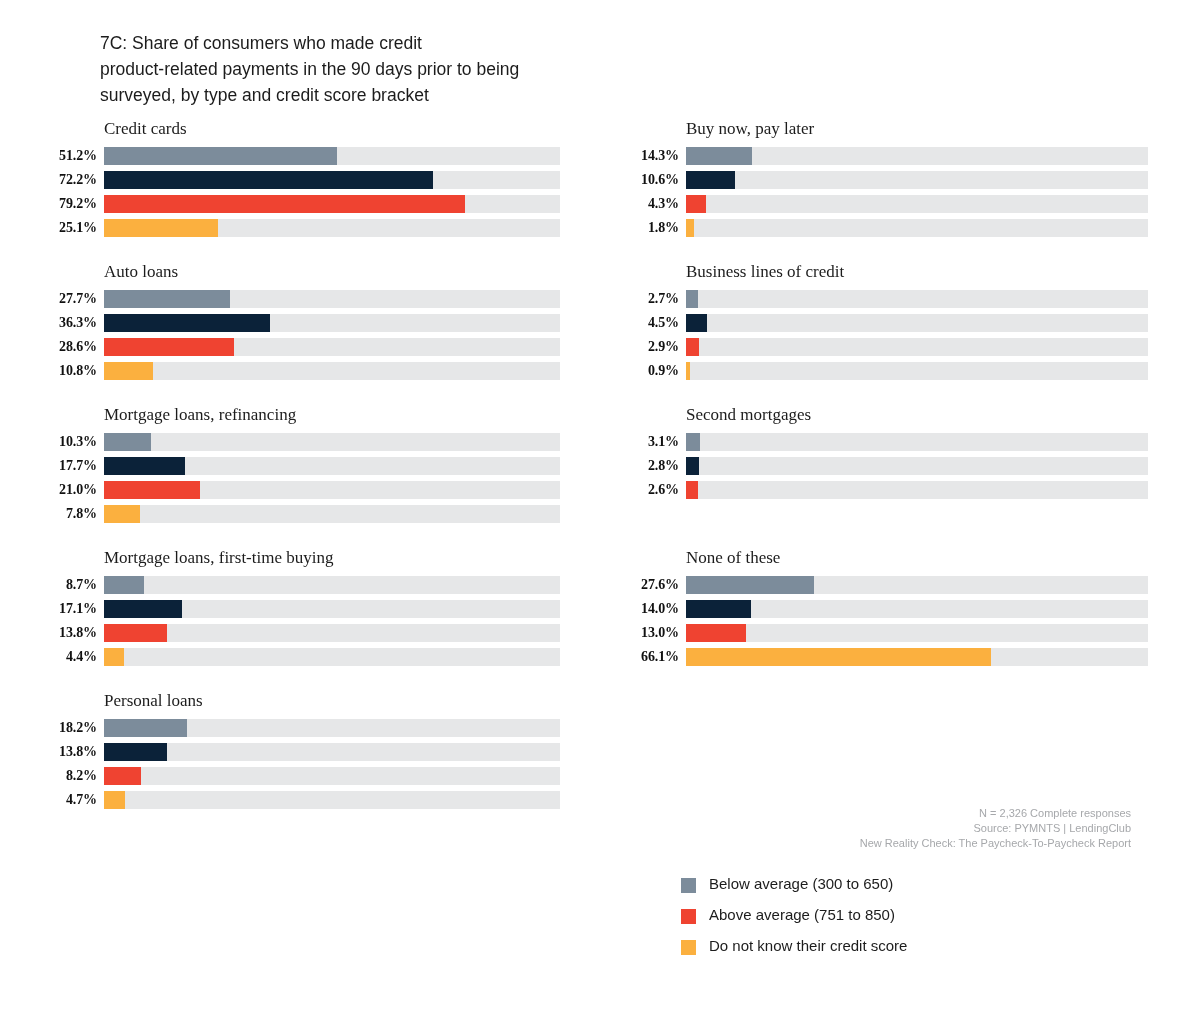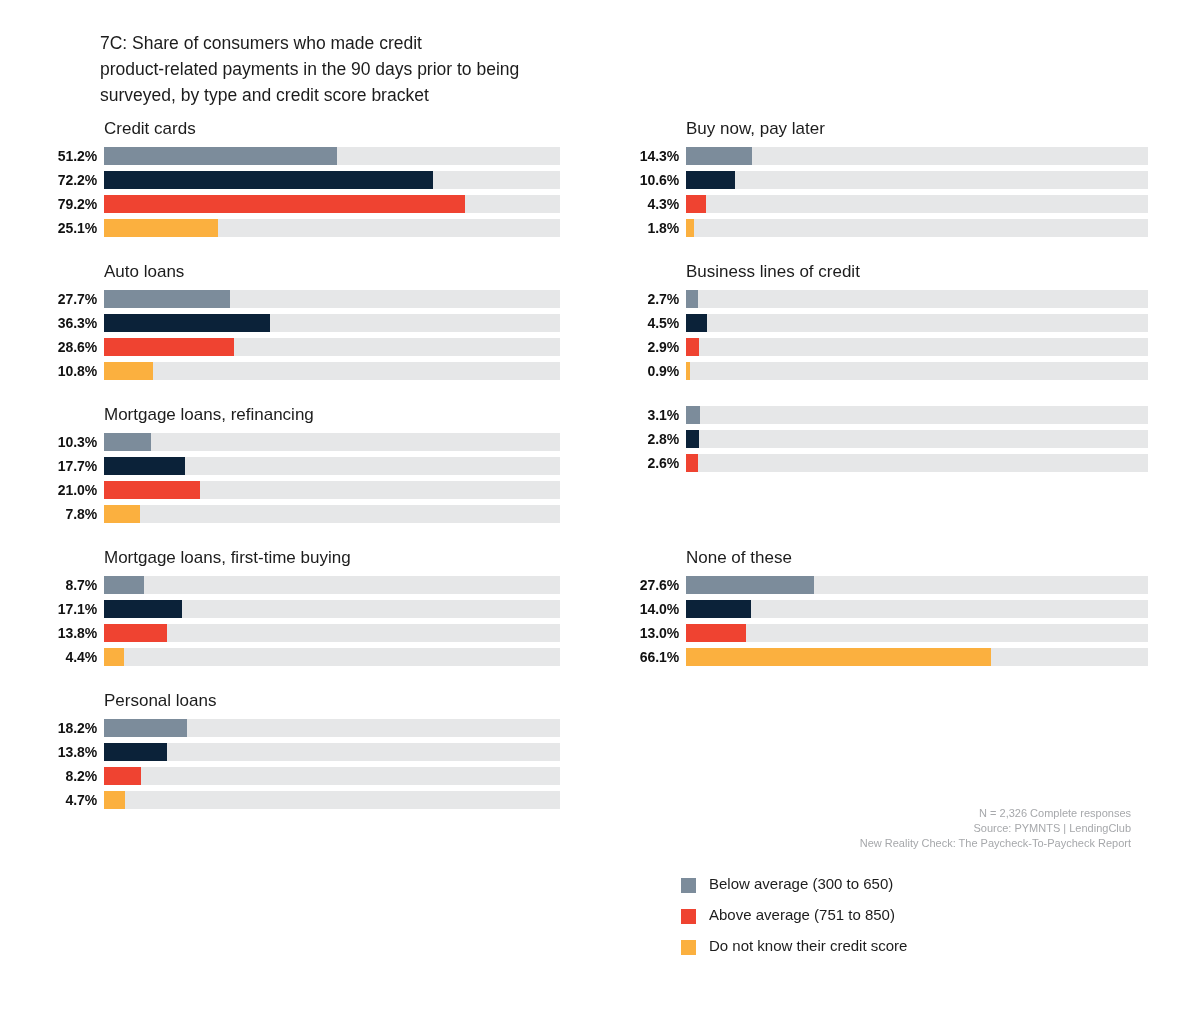--- a/index.html
+++ b/index.html
@@ -33,20 +33,21 @@
   
   #panels {
     position: absolute;
     left: 0;
     top: 118px;
     width: 1183px;
   }
   .panel-col {
     position: absolute;
     top: 0;
+    font-family: Liberation Serif, serif;
   }
   .panel-col.left  { left: 40px;  width: 520px; }
   .panel-col.right { left: 608px; width: 540px; }
 
   .panel {
     position: relative;
     height: 143px;
   }
   .panel-title {
     font-size: 17px;
@@ -319,20 +320,21 @@
           </div>
         </div>
         <div class="bar-row">
           <div class="bar-value">0.9%</div>
           <div class="bar-track" style="background: rgb(230, 231, 232);">
             <div class="bar-fill" style="width: 0.9%; background: rgb(251, 176, 63);"></div>
           </div>
         </div>
       </div>
       <div class="panel">
+        <div class="panel-title">Second mortgages</div>
         <div class="bar-row">
           <div class="bar-value">3.1%</div>
           <div class="bar-track" style="background: rgb(230, 231, 232);">
             <div class="bar-fill" style="width: 3.1%; background: rgb(124, 140, 155);"></div>
           </div>
         </div>
         <div class="bar-row">
           <div class="bar-value">2.8%</div>
           <div class="bar-track" style="background: rgb(230, 231, 232);">
             <div class="bar-fill" style="width: 2.8%; background: rgb(11, 34, 57);"></div>

